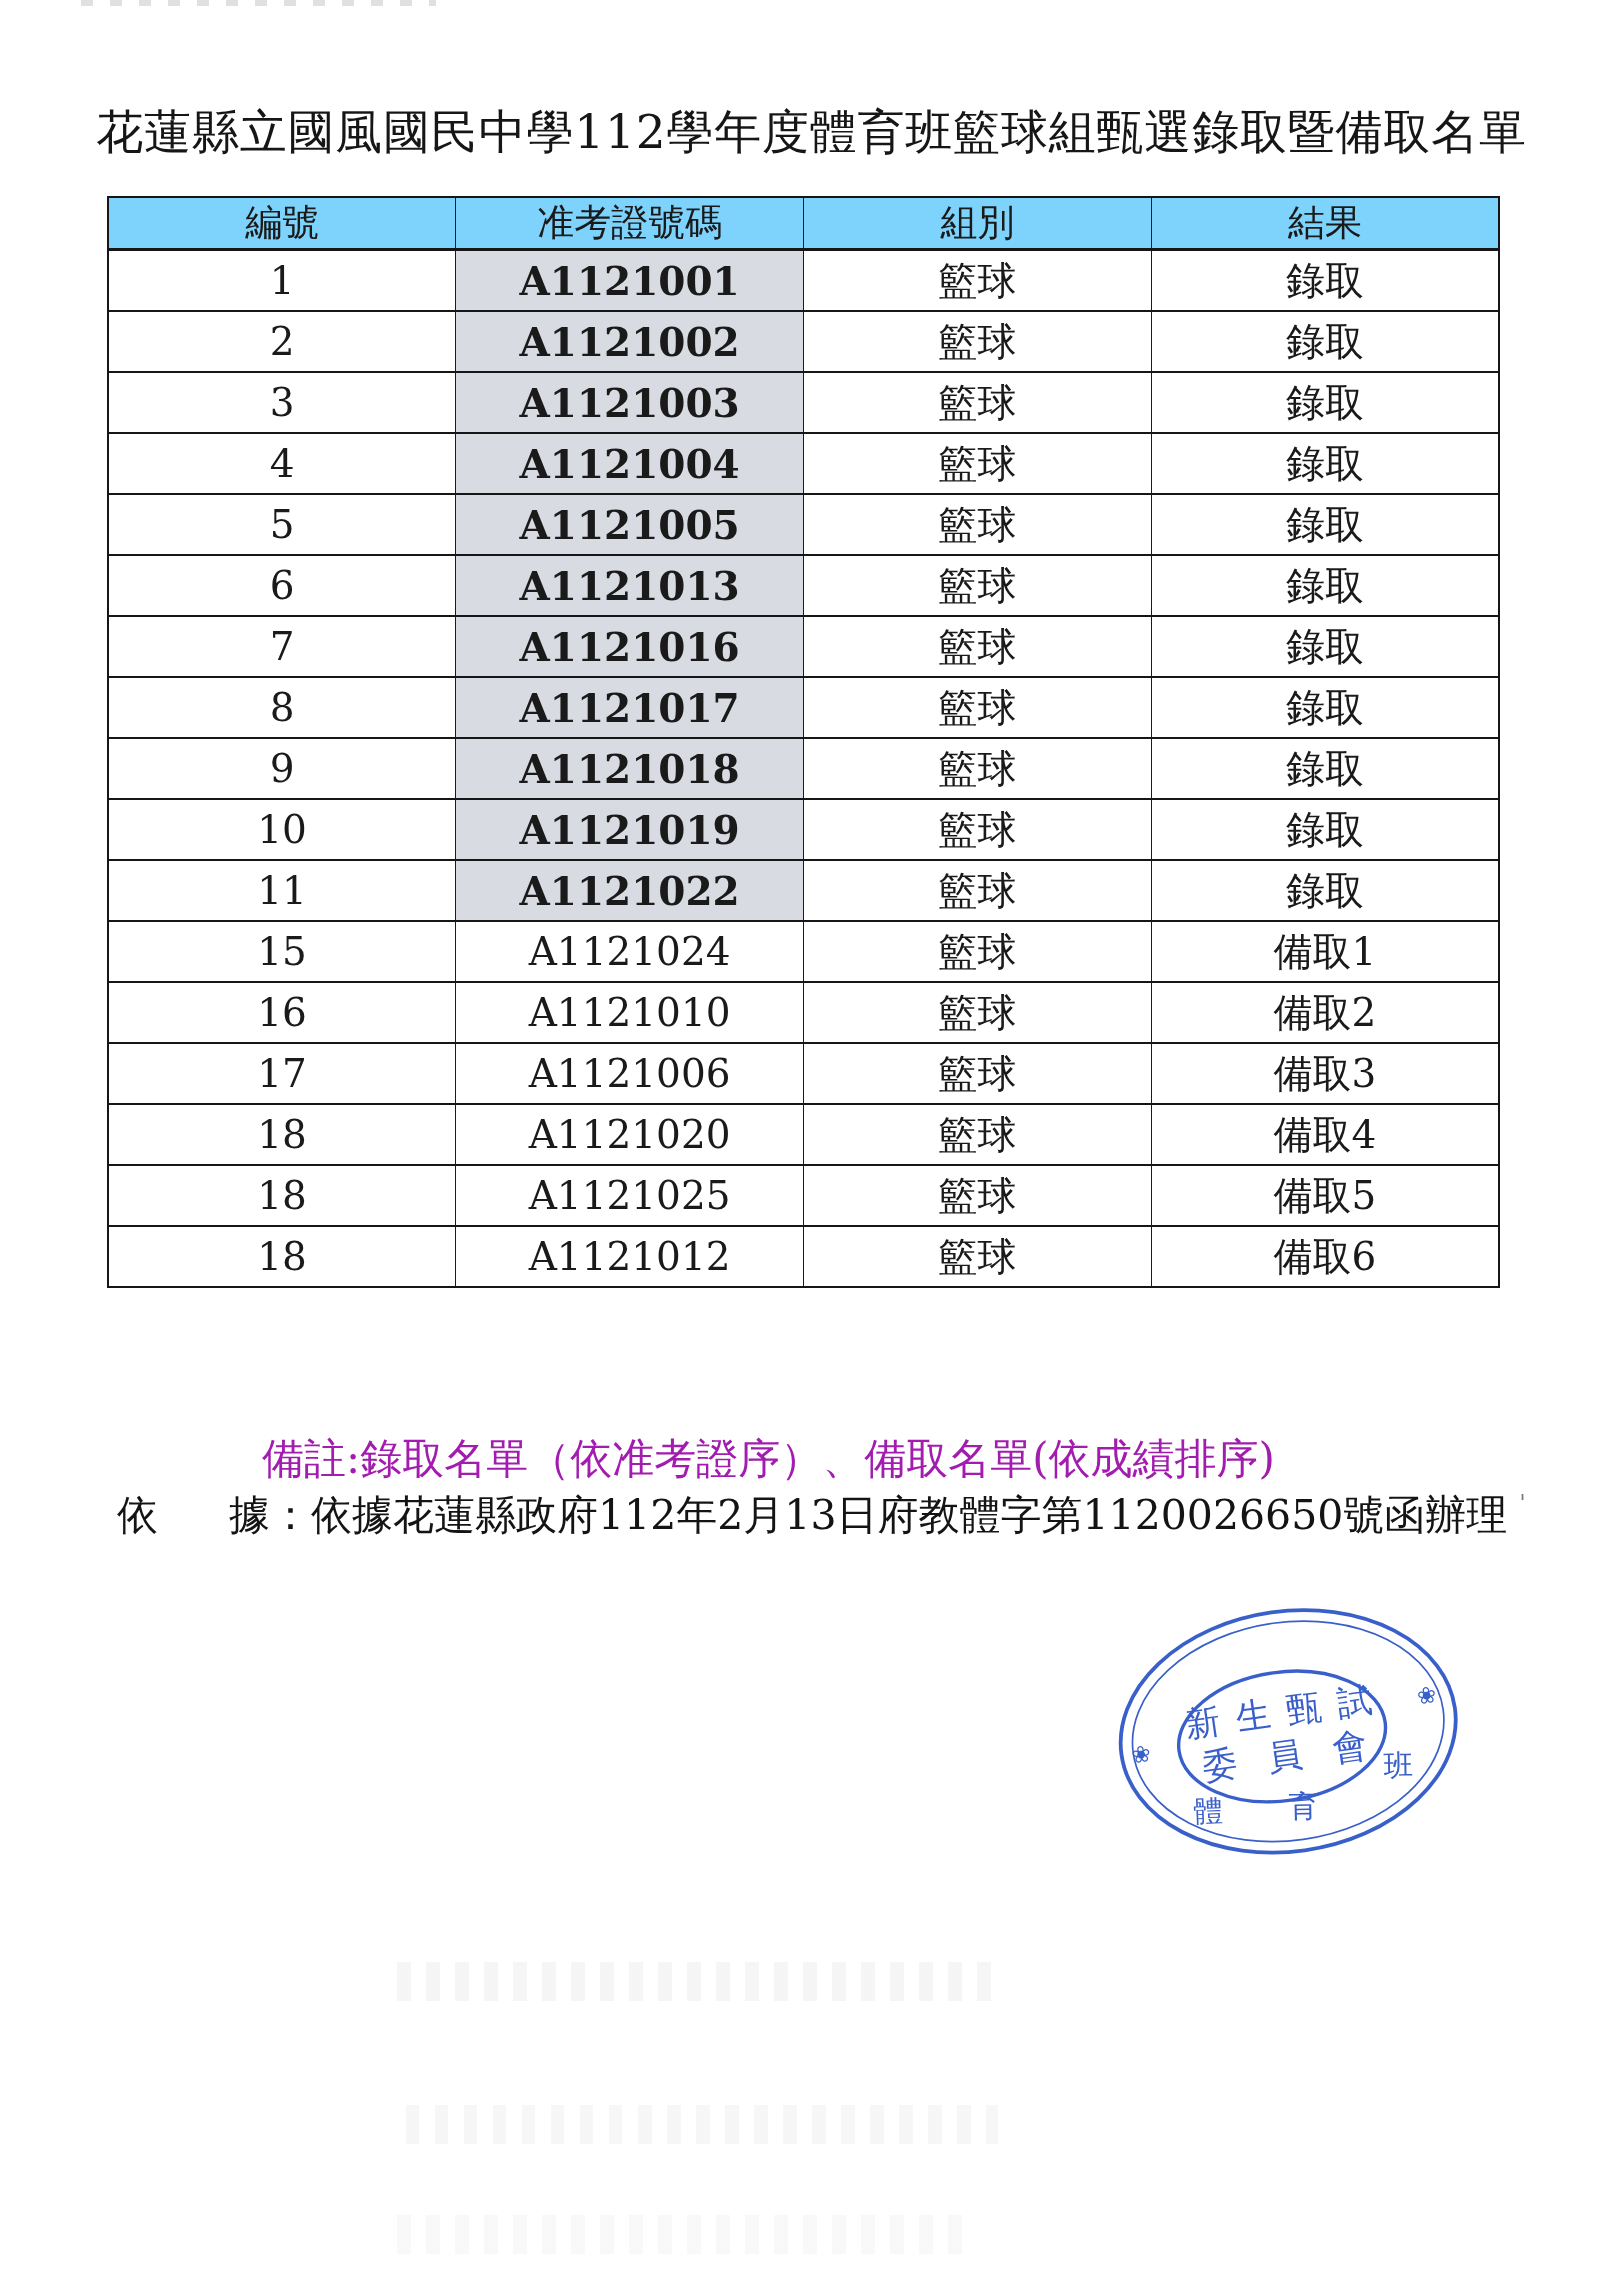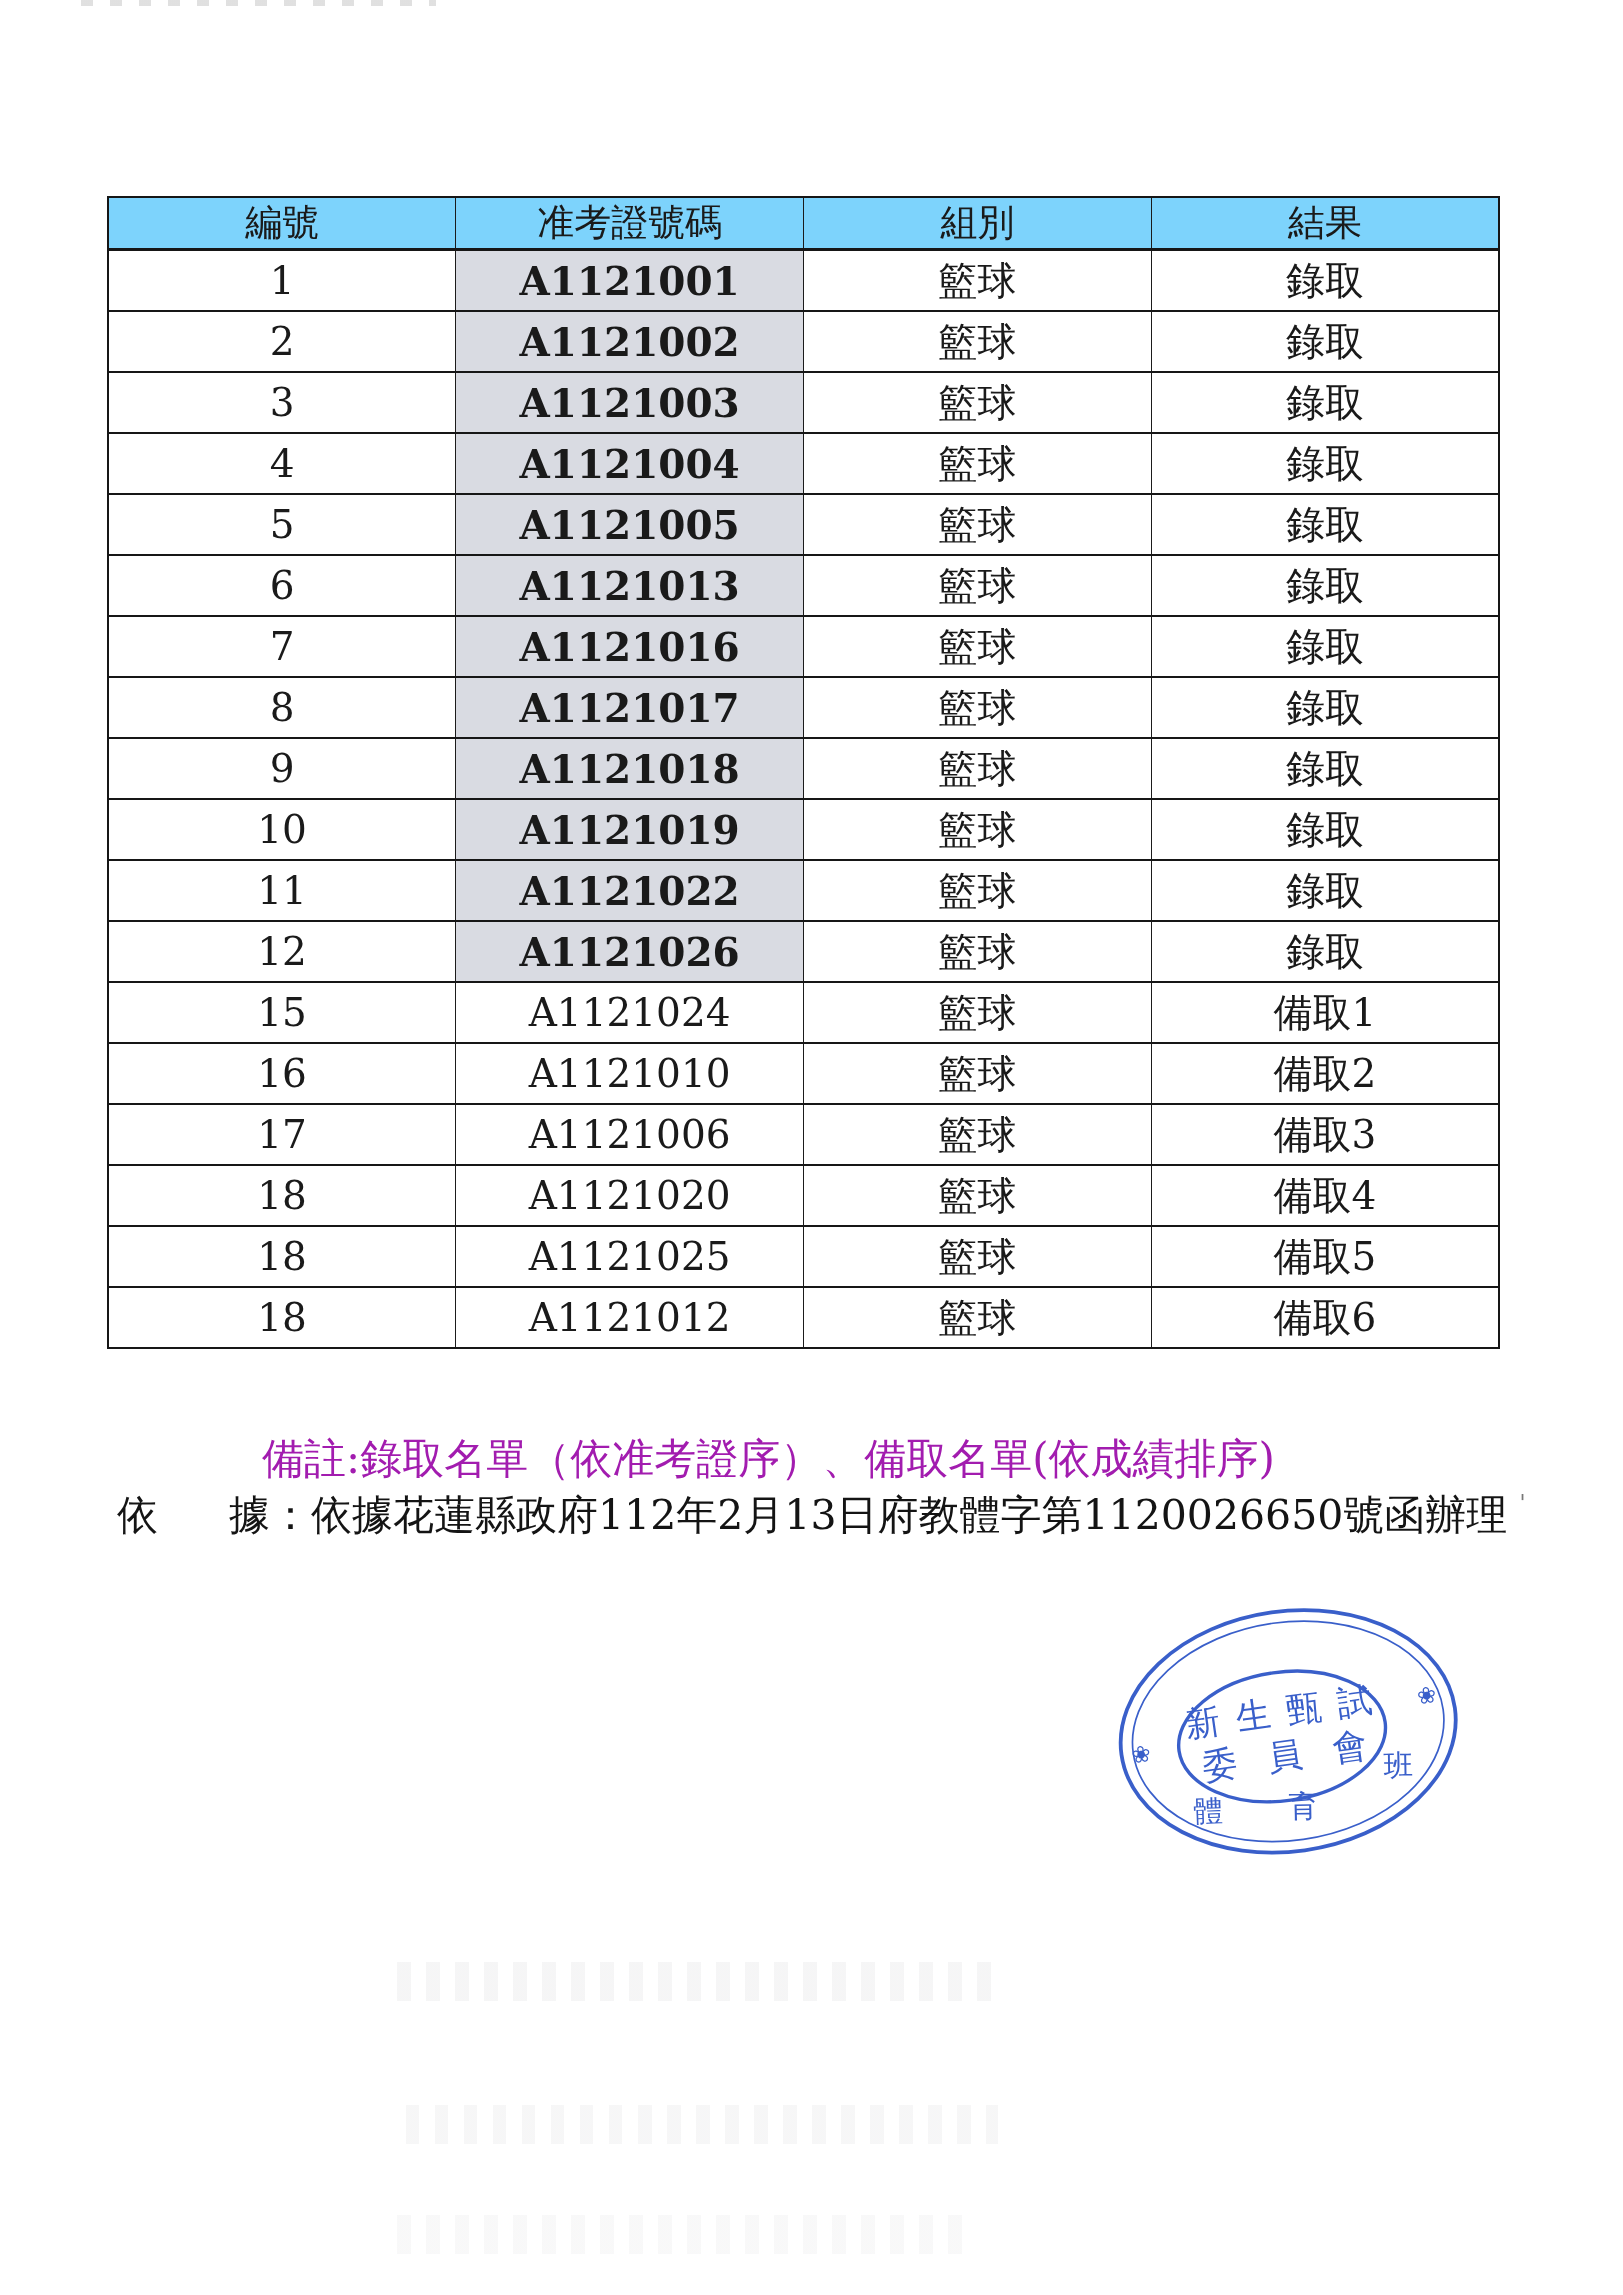--- a/index.html
+++ b/index.html
@@ -91,20 +91,21 @@
   .stamp .flower{font-family:"DejaVu Sans","Liberation Sans",sans-serif;font-size:27px;}
   .stamp-g{opacity:.93;}
 </style>
 </head>
 <body>
 
 <div class="page">
 
   <div class="scan-artifact-top"></div>
 
+  <div class="doc-title">花蓮縣立國風國民中學112學年度體育班籃球組甄選錄取暨備取名單</div>
 
   <table class="results">
     <colgroup>
         <col>
         <col>
         <col>
         <col>
       </colgroup>
     <thead>
       <tr>
@@ -171,26 +172,20 @@
         </tr>
         <tr>
           <td>10</td>
           <td class="shaded">A1121019</td>
           <td>籃球</td>
           <td>錄取</td>
         </tr>
         <tr>
           <td>11</td>
           <td class="shaded">A1121022</td>
-          <td>籃球</td>
-          <td>錄取</td>
-        </tr>
-        <tr>
-          <td>12</td>
-          <td class="shaded">A1121026</td>
           <td>籃球</td>
           <td>錄取</td>
         </tr>
         <tr>
           <td>15</td>
           <td>A1121024</td>
           <td>籃球</td>
           <td>備取1</td>
         </tr>
         <tr>

